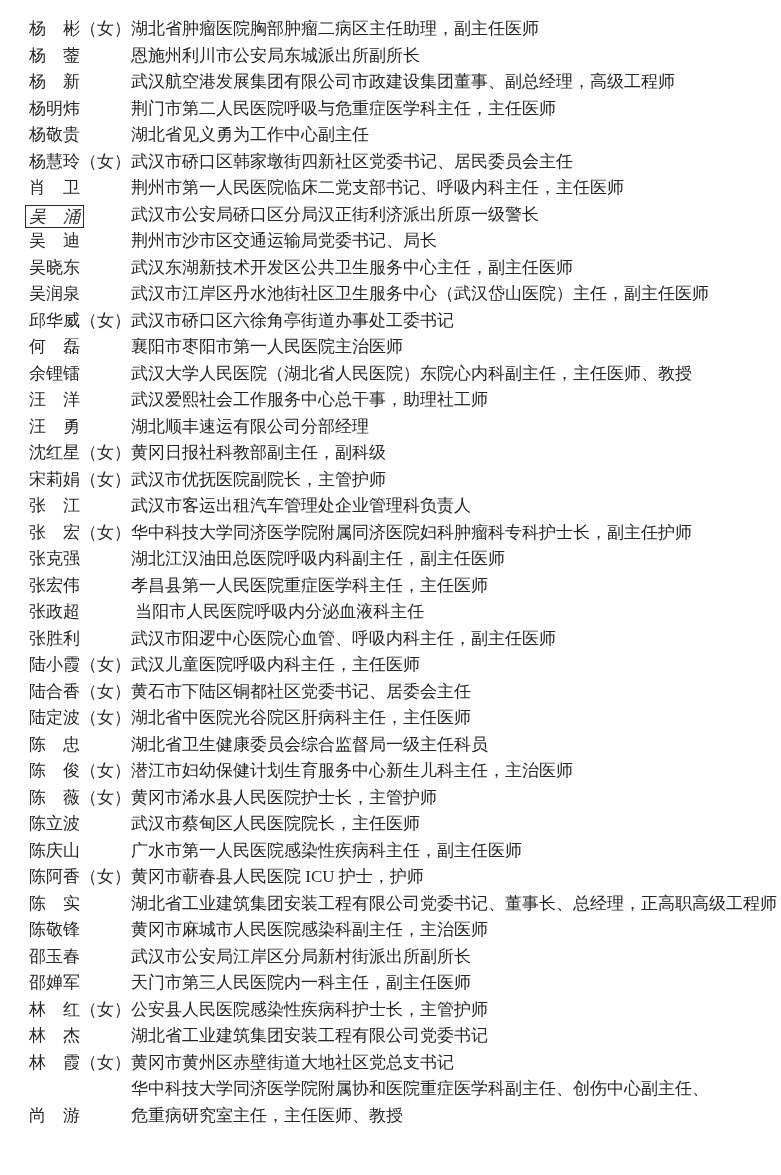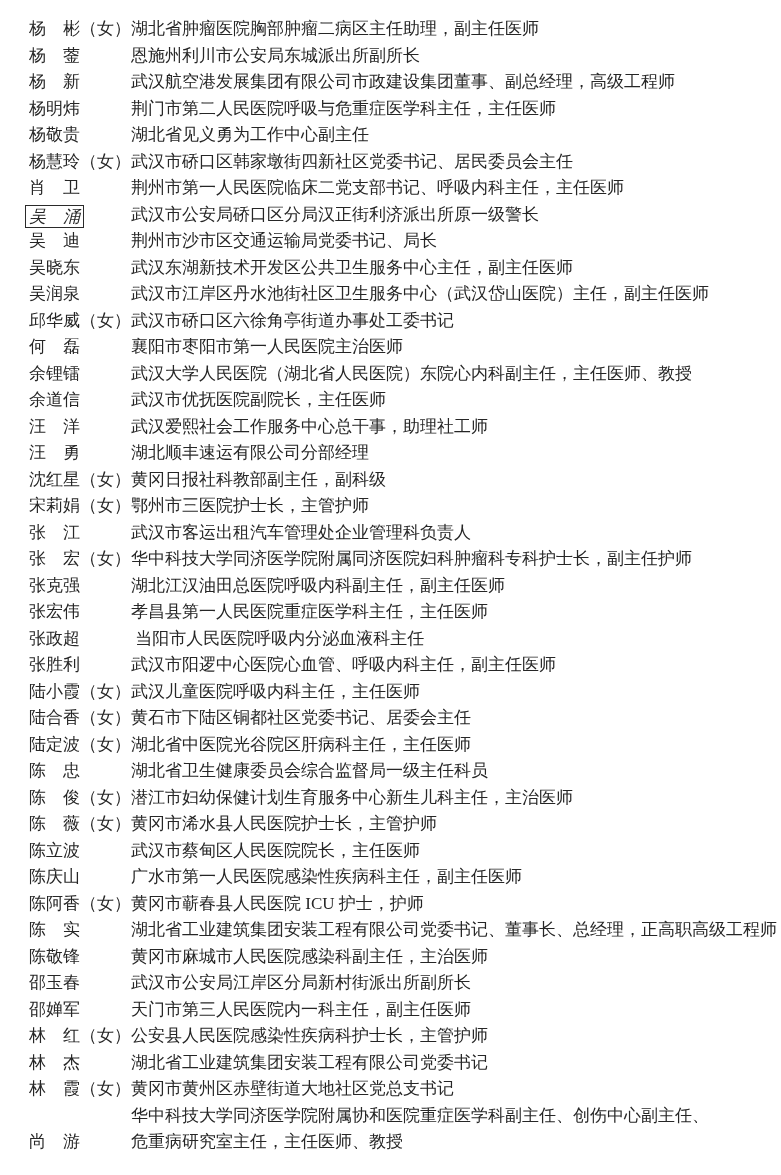--- a/index.html
+++ b/index.html
@@ -125,43 +125,38 @@
         <span class="pname">何　磊</span>
         <span class="gender"></span>
         <span class="desc"><span>襄阳市枣阳市第一人民医院主治医师</span><span class="l2"></span></span>
       </div>
       <div class="row">
         <span class="pname">余锂镭</span>
         <span class="gender"></span>
         <span class="desc"><span>武汉大学人民医院（湖北省人民医院）东院心内科副主任，主任医师、教授</span><span class="l2"></span></span>
       </div>
       <div class="row">
-        <span class="pname">余道信</span>
-        <span class="gender"></span>
-        <span class="desc"><span>武汉市优抚医院副院长，主任医师</span><span class="l2"></span></span>
-      </div>
-      <div class="row">
         <span class="pname">汪　洋</span>
         <span class="gender"></span>
         <span class="desc"><span>武汉爱熙社会工作服务中心总干事，助理社工师</span><span class="l2"></span></span>
       </div>
       <div class="row">
         <span class="pname">汪　勇</span>
         <span class="gender"></span>
         <span class="desc"><span>湖北顺丰速运有限公司分部经理</span><span class="l2"></span></span>
       </div>
       <div class="row">
         <span class="pname">沈红星</span>
         <span class="gender">（女）</span>
         <span class="desc"><span>黄冈日报社科教部副主任，副科级</span><span class="l2"></span></span>
       </div>
       <div class="row">
         <span class="pname">宋莉娟</span>
         <span class="gender">（女）</span>
-        <span class="desc"><span>鄂州市三医院护士长，主管护师</span><span class="l2"></span></span>
+        <span class="desc"><span>武汉市优抚医院副院长，主管护师</span><span class="l2"></span></span>
       </div>
       <div class="row">
         <span class="pname">张　江</span>
         <span class="gender"></span>
         <span class="desc"><span>武汉市客运出租汽车管理处企业管理科负责人</span><span class="l2"></span></span>
       </div>
       <div class="row">
         <span class="pname">张　宏</span>
         <span class="gender">（女）</span>
         <span class="desc"><span>华中科技大学同济医学院附属同济医院妇科肿瘤科专科护士长，副主任护师</span><span class="l2"></span></span>

